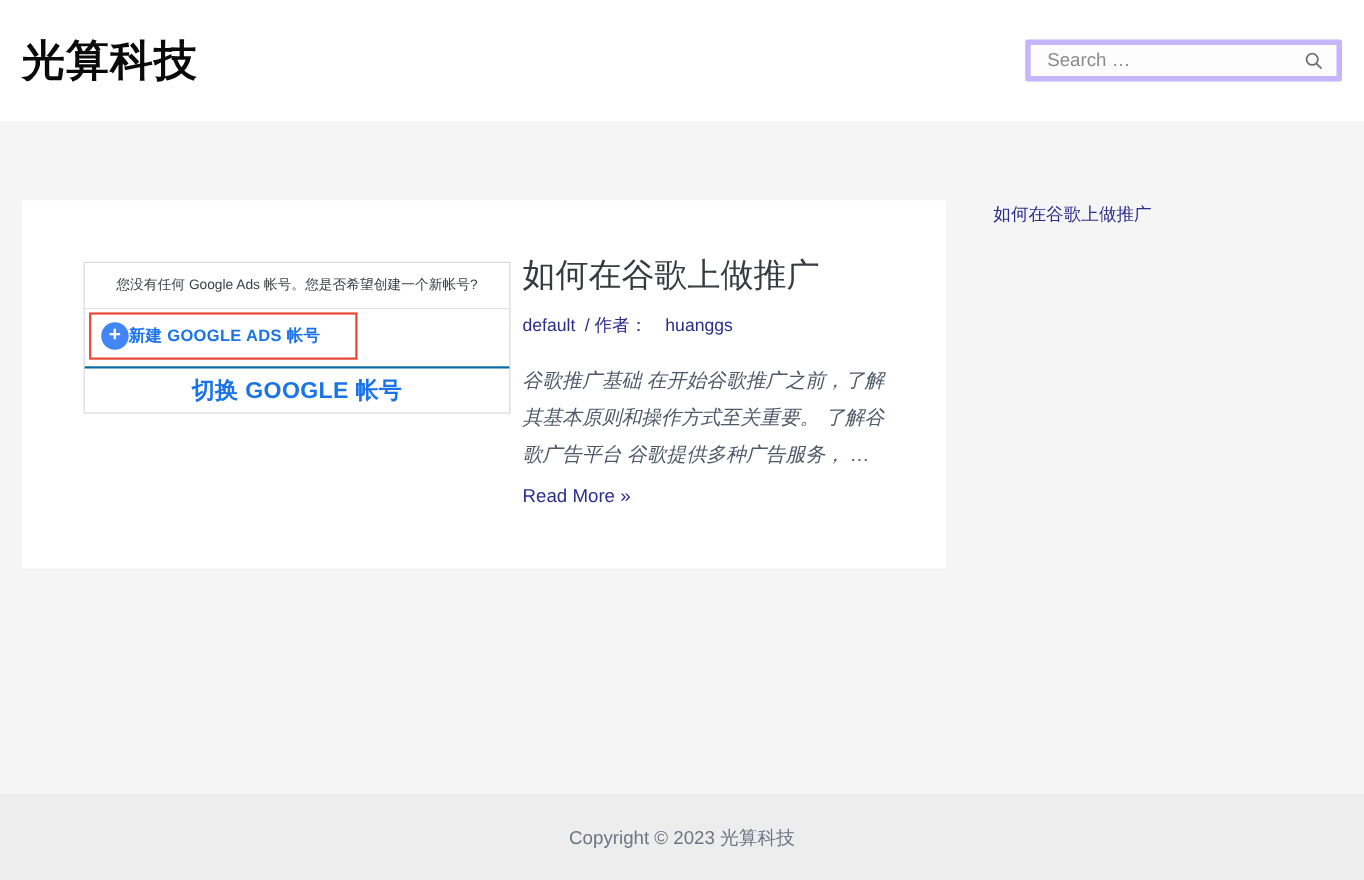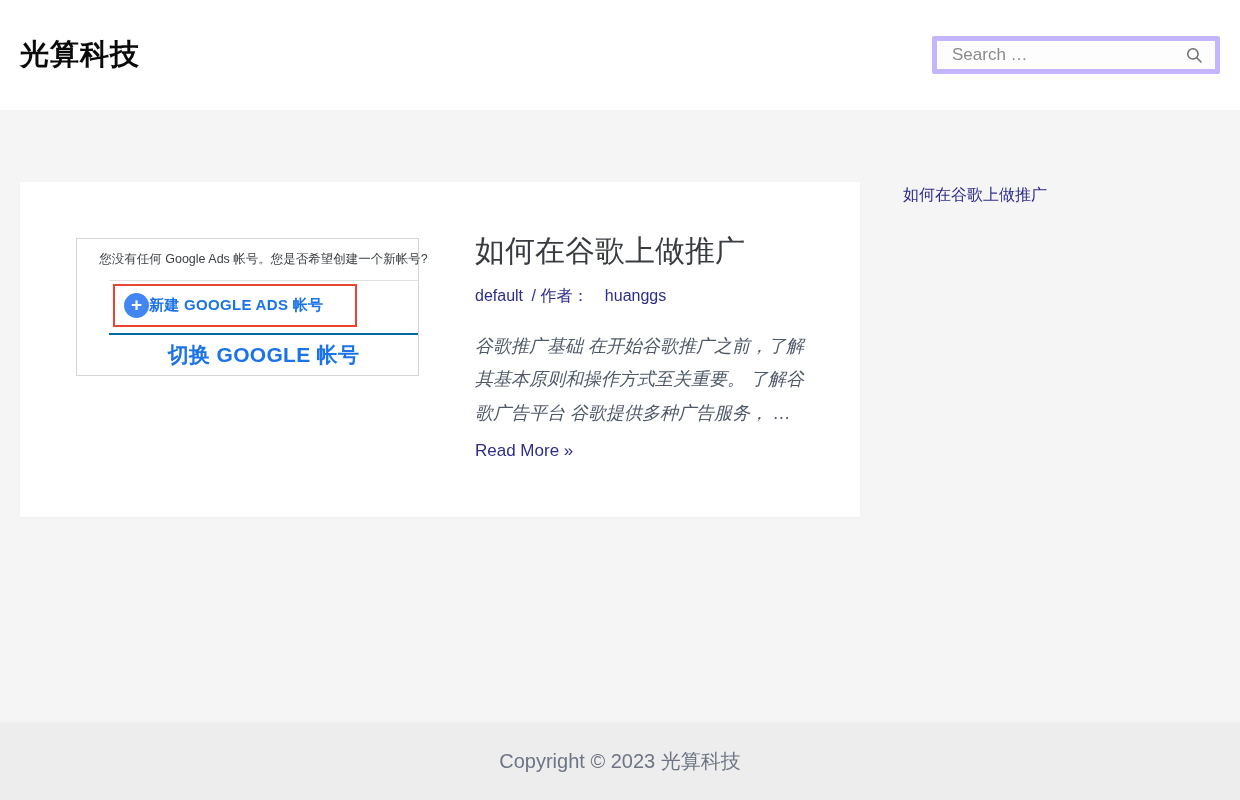--- a/index.html
+++ b/index.html
@@ -15,21 +15,21 @@
   .site-header {
     background: #ffffff;
     height: 110px;
     flex: 0 0 110px;
     display: flex;
     align-items: center;
     justify-content: space-between;
     padding: 0 20px;
   }
   .logo {
-    font-size: 29px;
+    font-size: 39px;
     font-weight: 700;
     color: #0a0a0a;
     letter-spacing: 1px;
     cursor: pointer;
   }
   .search-box {
     width: 288px;
     height: 38px;
     background: #fdfdfd;
     border: 5px solid #c4b5fd;
@@ -73,24 +73,23 @@
     background: #ffffff;
     padding: 56px;
     display: flex;
     gap: 56px;
     box-shadow: 0 1px 2px rgba(0,0,0,0.03);
   }
 
   
   .thumb-col { width: 343px; flex: 0 0 343px; cursor: pointer; }
   .gads-dialog {
-    width: 343px;
+    width: 388px;
     background: #ffffff;
     border: 1px solid #d5d5d5;
-    padding-left: 32px;
   }
   .gads-row1 {
     height: 42px;
     border-bottom: 1px solid #e0e0e0;
     display: flex;
     align-items: center;
     justify-content: center;
     font-size: 12.5px;
     color: #3c4043;
     white-space: nowrap;
@@ -198,21 +197,21 @@
     cursor: pointer;
   }
 
   
   .site-footer {
     flex: 0 0 78px;
     background: var(--footer-bg, #ededee);
     display: flex;
     align-items: center;
     justify-content: center;
-    font-size: 20px;
+    font-size: 17px;
     color: #6d7483;
   }
 </style>
 </head>
 <body>
 
 <div class="page">
 
   <header class="site-header">
     <div class="logo">光算科技</div>

